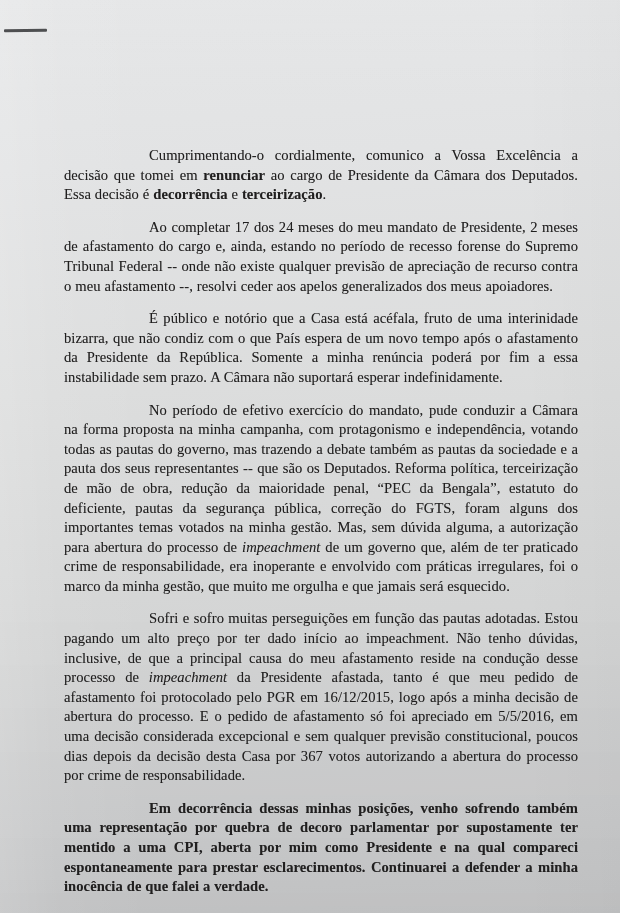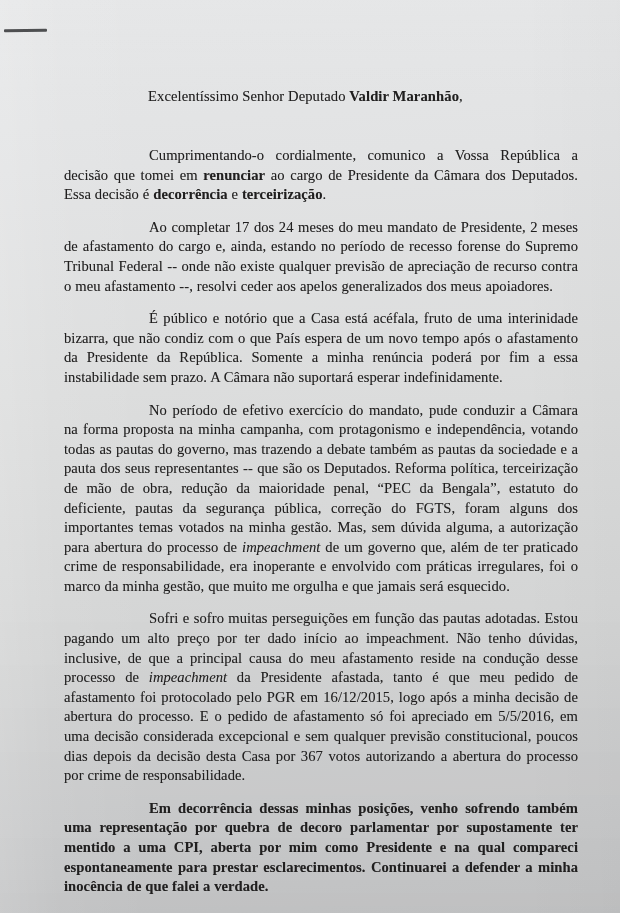--- a/index.html
+++ b/index.html
@@ -118,25 +118,24 @@
 </head>
 <body>
 
 <div id="page">
 
   <div class="scan-mark"></div>
 
   <div class="sheet">
 
     <div class="addressee">
-      <span class="line"><span>Excelentíssimo Senhor Deputado </span><b>Valdir Maranhão</b><span>,</span></span>
     </div>
 
     <div class="body">
-        <p class="para"><span>Cumprimentando-o cordialmente, comunico a Vossa República a decisão que tomei em </span><b>renunciar</b><span> ao cargo de Presidente da Câmara dos Deputados. Essa decisão é </span><b>decorrência</b><span> e </span><b>terceirização</b><span>.</span></p>
+        <p class="para"><span>Cumprimentando-o cordialmente, comunico a Vossa Excelência a decisão que tomei em </span><b>renunciar</b><span> ao cargo de Presidente da Câmara dos Deputados. Essa decisão é </span><b>decorrência</b><span> e </span><b>terceirização</b><span>.</span></p>
         <p class="para"><span>Ao completar 17 dos 24 meses do meu mandato de Presidente, 2 meses de afastamento do cargo e, ainda, estando no período de recesso forense do Supremo Tribunal Federal -- onde não existe qualquer previsão de apreciação de recurso contra o meu afastamento --, resolvi ceder aos apelos generalizados dos meus apoiadores.</span></p>
         <p class="para"><span>É público e notório que a Casa está acéfala, fruto de uma interinidade bizarra, que não condiz com o que País espera de um novo tempo após o afastamento da Presidente da República. Somente a minha renúncia poderá por fim a essa instabilidade sem prazo. A Câmara não suportará esperar indefinidamente.</span></p>
         <p class="para"><span>No período de efetivo exercício do mandato, pude conduzir a Câmara na forma proposta na minha campanha, com protagonismo e independência, votando todas as pautas do governo, mas trazendo a debate também as pautas da sociedade e a pauta dos seus representantes -- que são os Deputados. Reforma política, terceirização de mão de obra, redução da maioridade penal, “PEC da Bengala”, estatuto do deficiente, pautas da segurança pública, correção do FGTS, foram alguns dos importantes temas votados na minha gestão. Mas, sem dúvida alguma, a autorização para abertura do processo de </span><i>impeachment</i><span> de um governo que, além de ter praticado crime de responsabilidade, era inoperante e envolvido com práticas irregulares, foi o marco da minha gestão, que muito me orgulha e que jamais será esquecido.</span></p>
         <p class="para"><span>Sofri e sofro muitas perseguições em função das pautas adotadas.  Estou pagando um alto preço por ter dado início ao impeachment. Não tenho dúvidas, inclusive, de que a principal causa do meu afastamento reside na condução desse processo de </span><i>impeachment</i><span> da Presidente afastada, tanto é que meu pedido de afastamento foi protocolado pelo PGR em 16/12/2015, logo após a minha decisão de abertura do processo. E o pedido de afastamento só foi apreciado em 5/5/2016, em uma decisão considerada excepcional e sem qualquer previsão constitucional, poucos dias depois da decisão desta Casa por 367 votos autorizando a abertura do processo por crime de responsabilidade.</span></p>
         <p class="para"><span>Em decorrência dessas minhas posições, venho sofrendo também uma representação por quebra de decoro parlamentar por supostamente ter mentido a uma CPI, aberta por mim como Presidente e na qual compareci espontaneamente para prestar esclarecimentos. Continuarei a defender a minha inocência de que falei a verdade.</span></p>
       </div>
 
   </div>
 </div>
 

